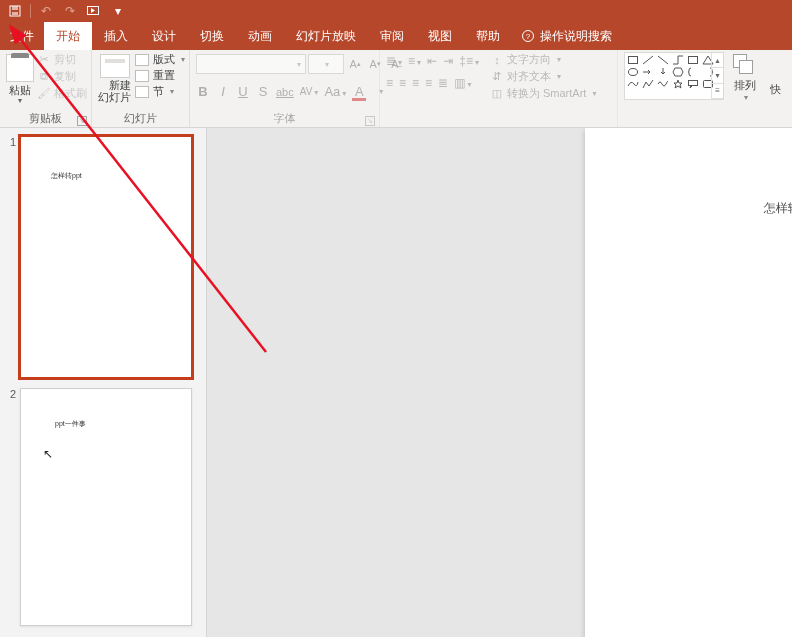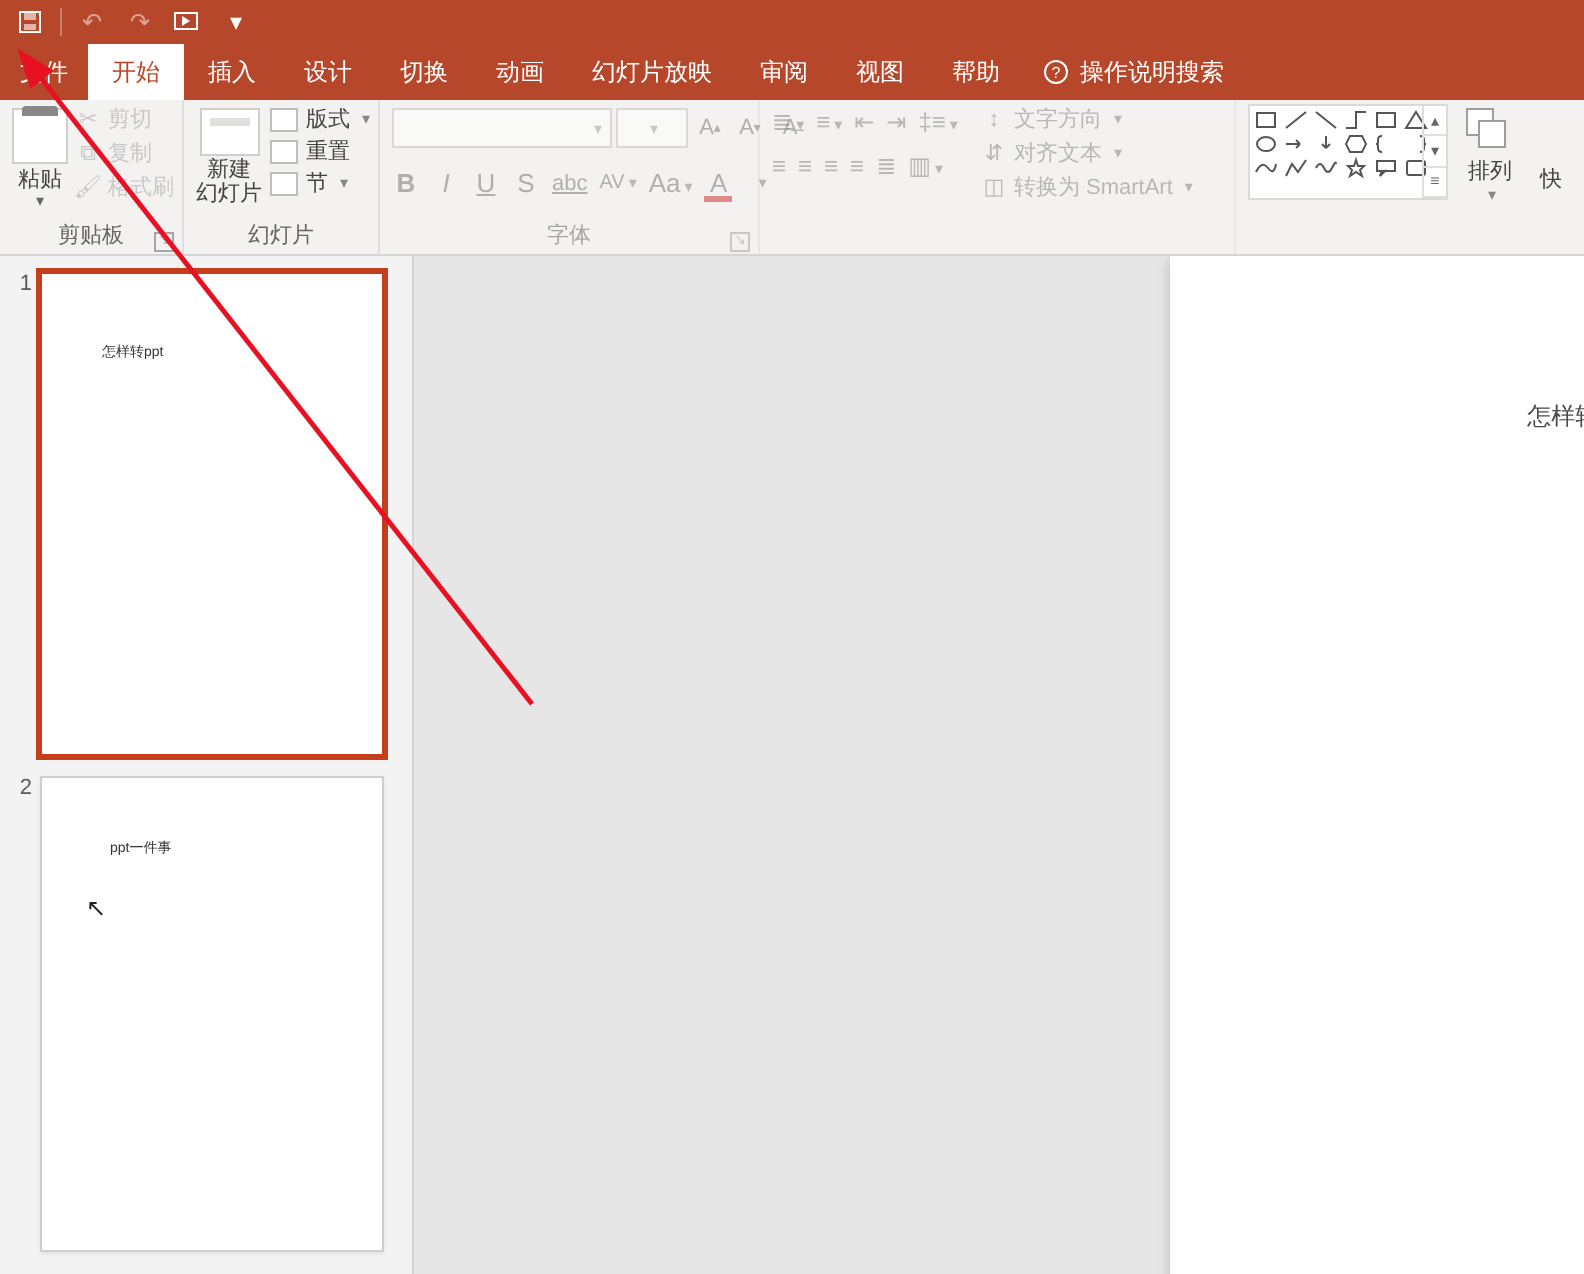--- a/index.html
+++ b/index.html
@@ -92,21 +92,21 @@
   }
   .clipboard-big .split-arrow {
      font-size:8px; color:#666;
   }
   .mini-stack { display:flex; flex-direction:column; gap:2px; font-size:11px; color:#a6a6a6; }
   .mini-row { display:flex; align-items:center; gap:4px; white-space:nowrap; }
   .mini-row.disabled { opacity:0.55; }
   .mini-glyph { width:12px; height:12px; display:inline-flex; align-items:center; justify-content:center; font-size:11px;}
 
   
-  .newslide-big { width:40px; text-align:center;}
+  .newslide-big { width:40px; text-align:right;}
   .newslide-icon {
     width:30px; height:24px; margin:2px auto 0;
     border:1px solid #d0cfce; background:#fff; position:relative;
   }
   .newslide-icon::after{
     content:""; position:absolute; left:4px; top:4px; right:4px; height:4px; background:#e1dfdd;
   }
   .slides-side { display:flex; flex-direction:column; gap:1px; font-size:11px;}
   .slides-side .mini-row { color:#444; }
   .tiny-ico { width:14px; height:12px; border:1px solid #bdbdbd; background:#fff; display:inline-block;}

